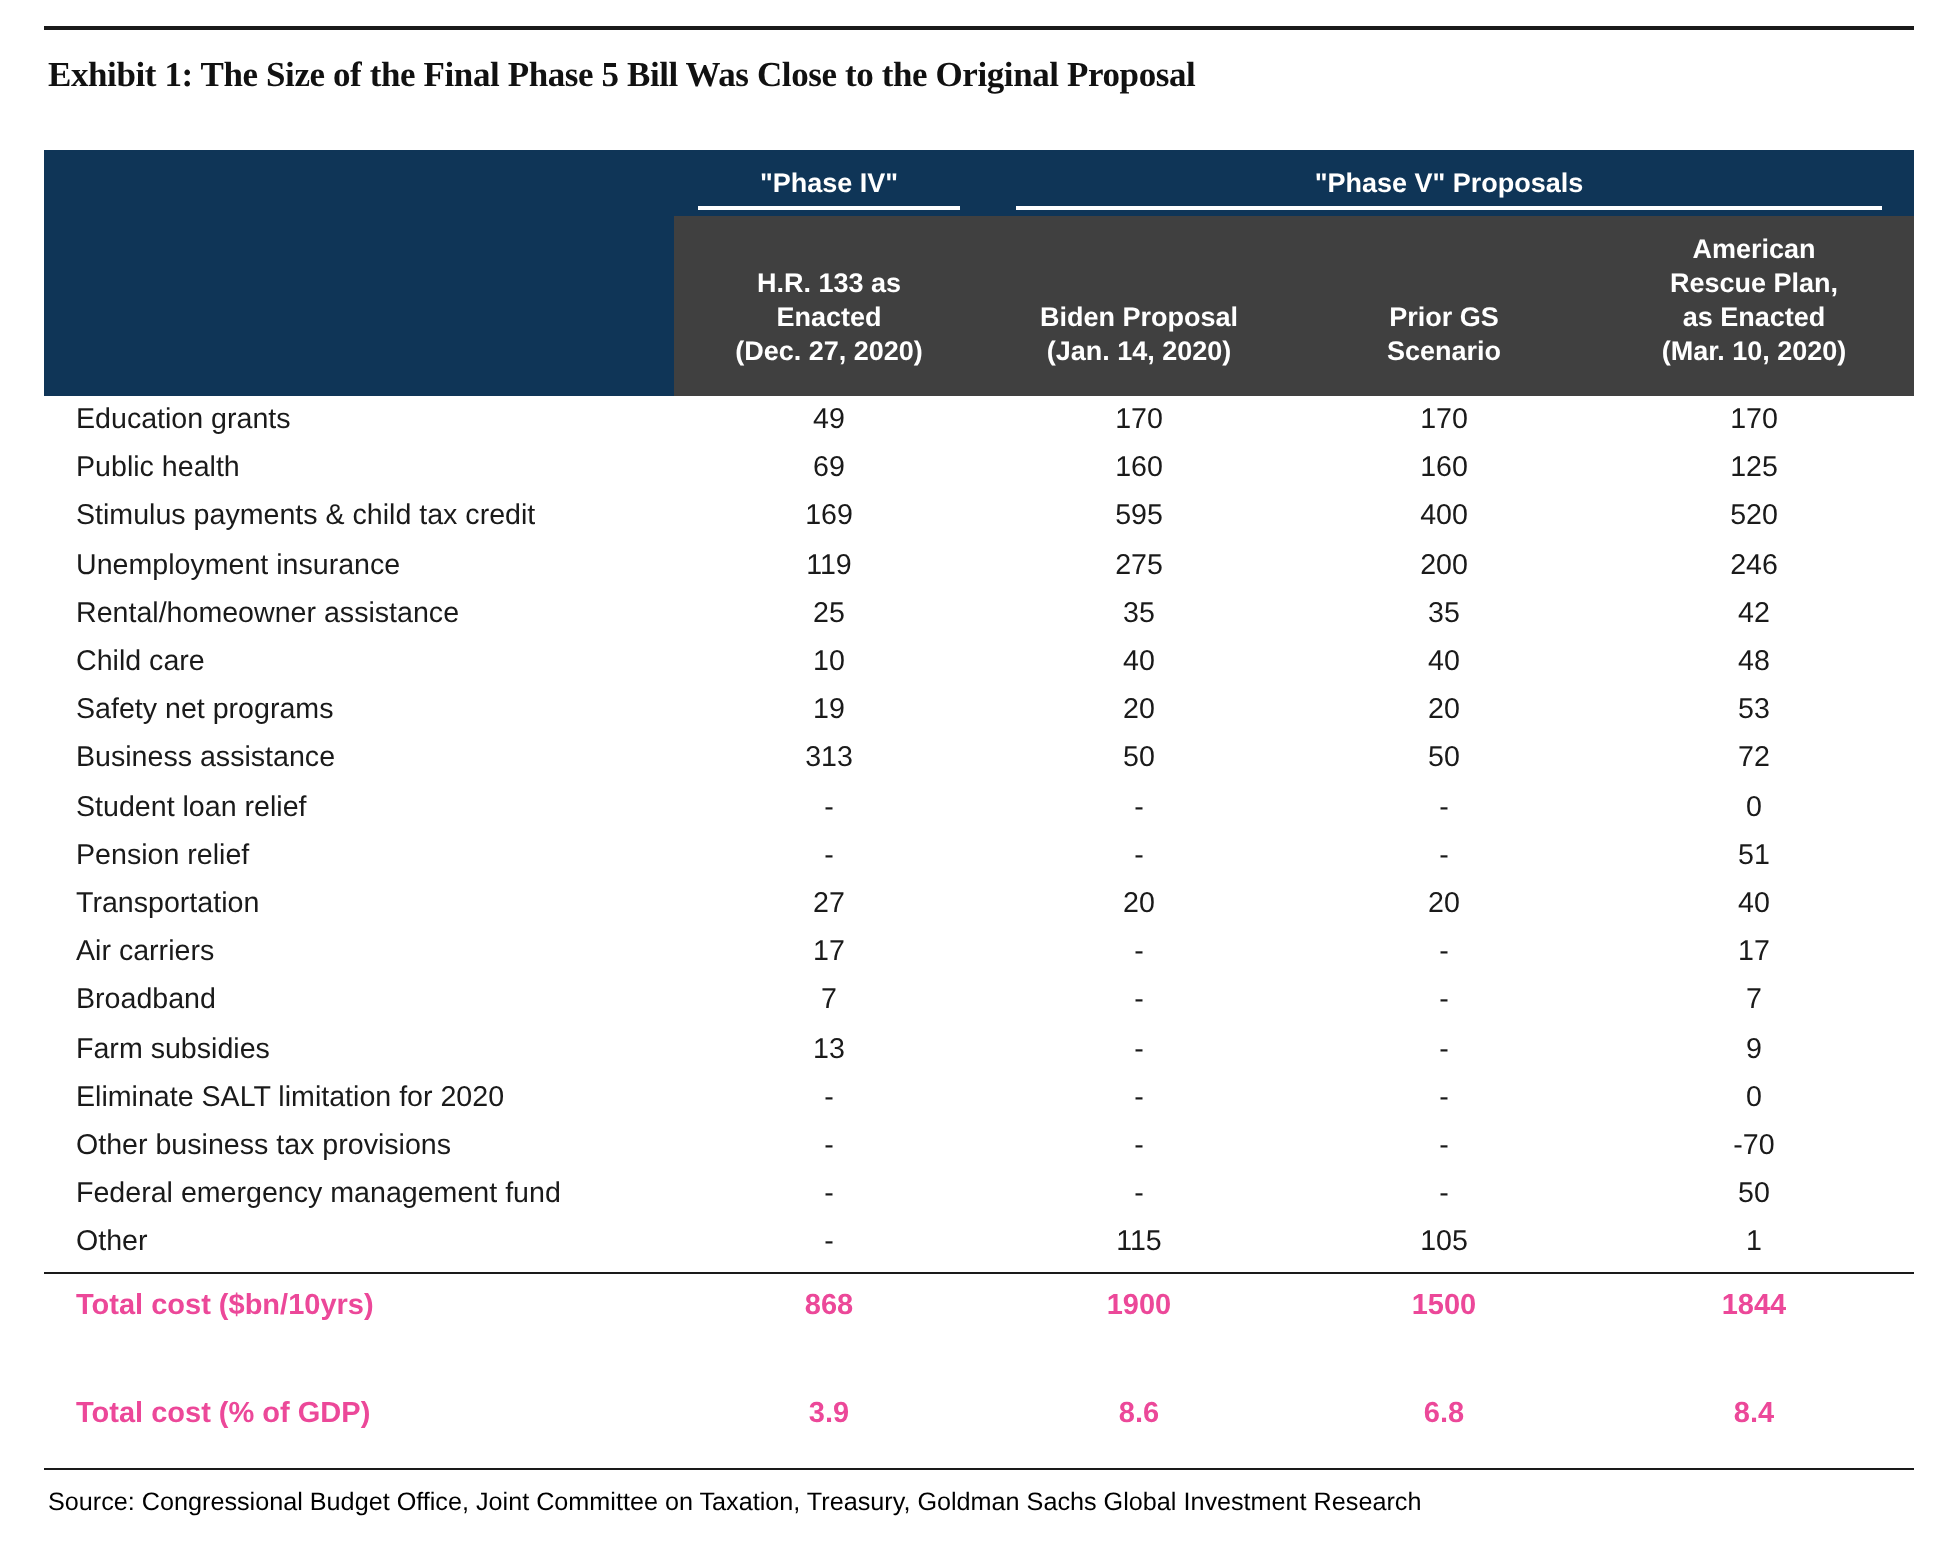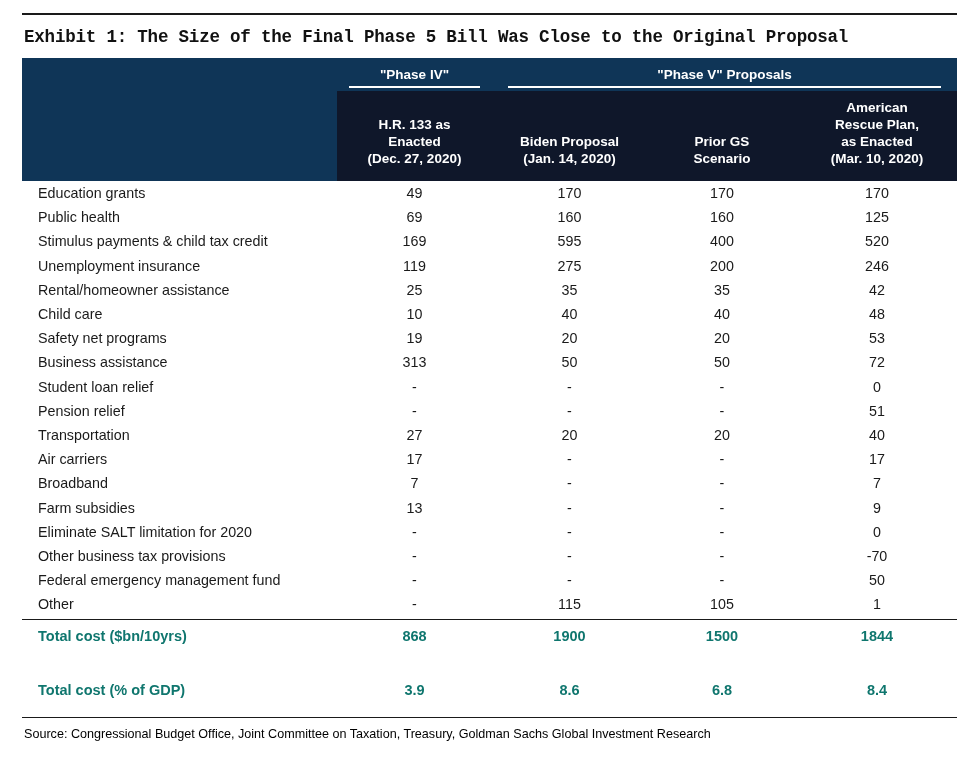--- a/index.html
+++ b/index.html
@@ -23,23 +23,23 @@
   }
   .top-rule {
     height: 2px;
     background: #1a1a1a;
     margin: 13px 0 0 0;
   }
   .exhibit-title {
     font-size: 17.5px;
     font-weight: bold;
     letter-spacing: -0.2px;
-    margin: 12px 0 11px 2px;
+    margin: 12px 0 27px 2px;
     color: #111111;
-    font-family: Liberation Mono, monospace;
+    font-family: Liberation Serif, serif;
   }
   table.exhibit {
     border-collapse: collapse;
     width: 935px;
     table-layout: fixed;
   }
   col.c-label { width: 315px; }
   col.c-v1 { width: 155px; }
   col.c-v2 { width: 155px; }
   col.c-v3 { width: 150px; }
@@ -55,21 +55,21 @@
     font-weight: bold;
     text-align: center;
     color: #ffffff;
     padding-bottom: 4px;
     border-bottom: 2px solid #ffffff;
     margin: 0 12px;
   }
   .group-label.wide { margin: 0 16px; }
 
   .colhead-row td {
-    background: #0f172a;
+    background: #404040;
     color: #ffffff;
     font-size: 13.5px;
     font-weight: bold;
     text-align: center;
     vertical-align: bottom;
     padding: 8px 6px 14px 6px;
     line-height: 17px;
   }
   .colhead-row td.spacer-label {
     background: #0f3557;
@@ -93,21 +93,21 @@
     padding-top: 9px !important;
   }
   tr.last-body td {
     padding-bottom: 7px !important;
     border-bottom: 1.6px solid #1a1a1a;
   }
   tbody.total-rows td {
     font-size: 14.5px;
     font-weight: bold;
     padding: 19px 0;
-    color: #0f766e;
+    color: #ec4899;
   }
   tbody.total-rows tr.total-first td {
     padding-top: 8px;
   }
   tbody.total-rows tr.total-last td {
     border-bottom: 1.6px solid #1a1a1a;
   }
   .source {
     font-size: 12.6px;
     color: #000000;

